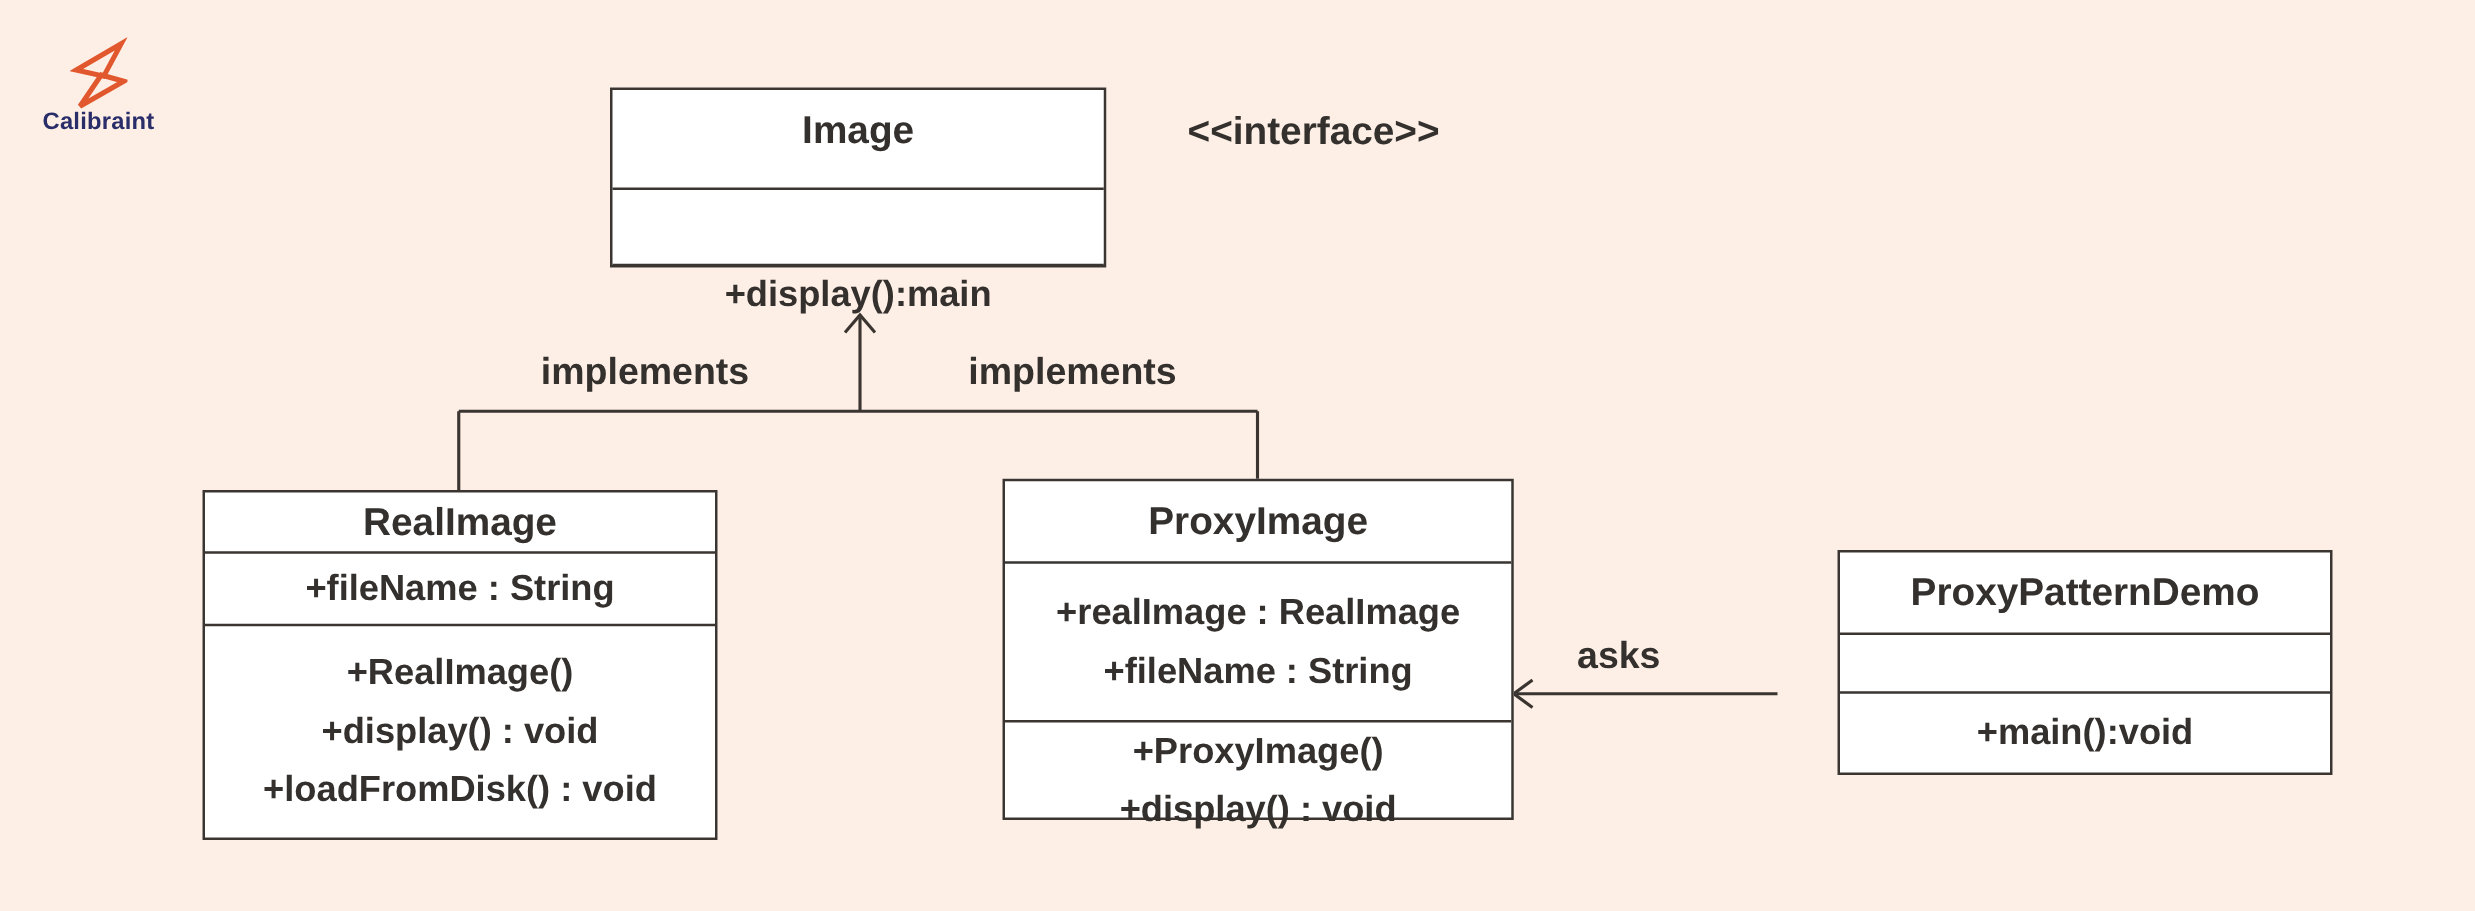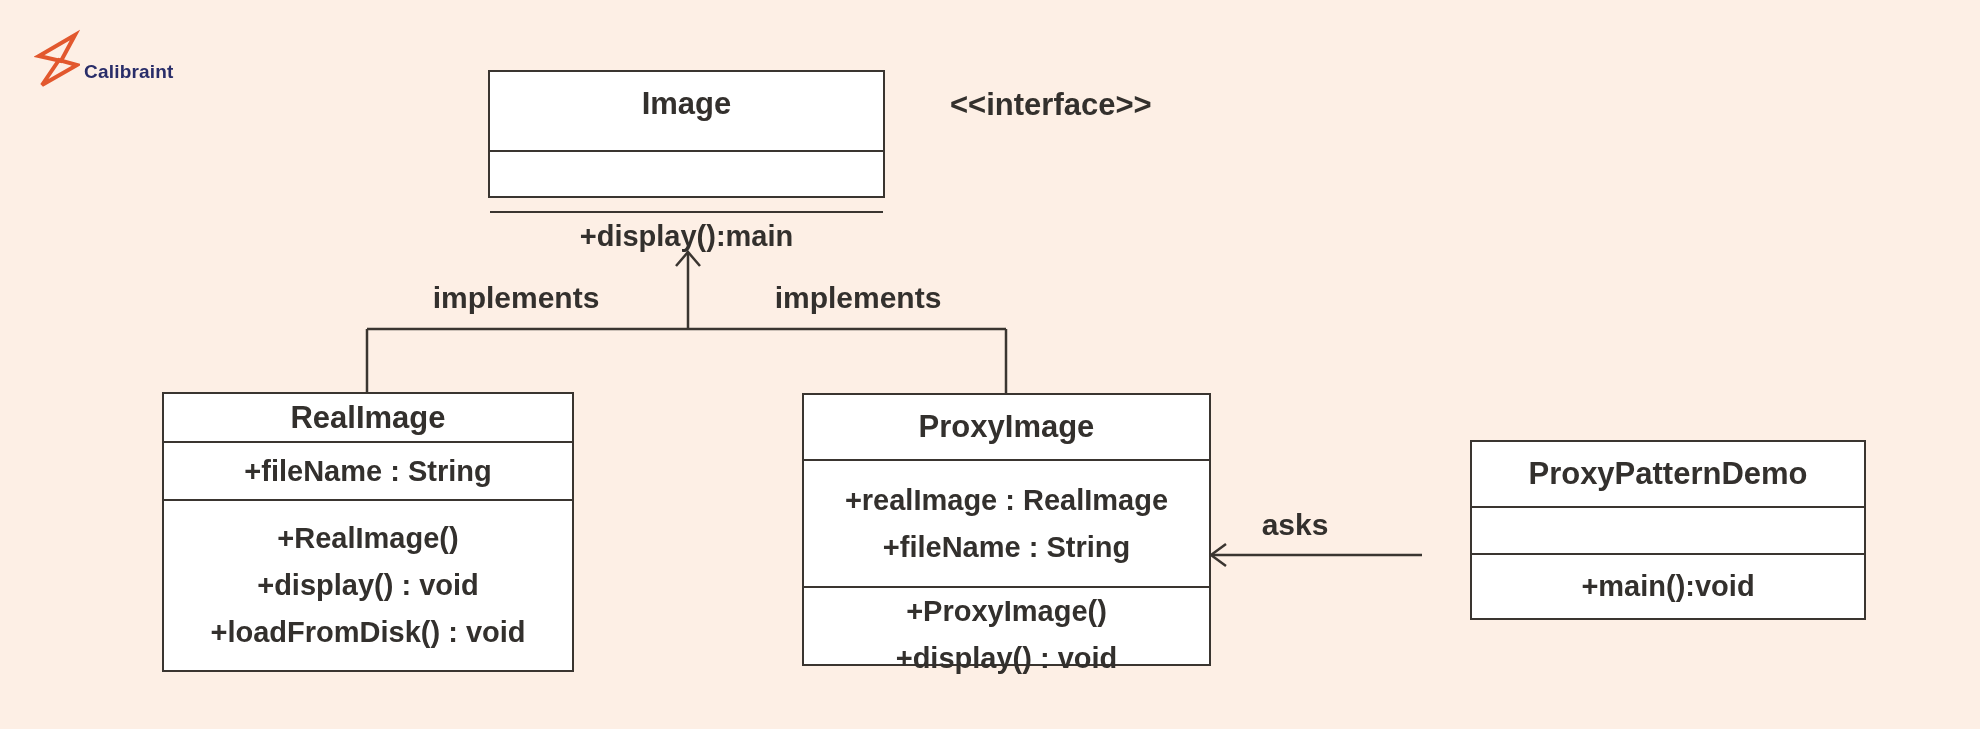--- a/index.html
+++ b/index.html
@@ -9,21 +9,21 @@
     width: 1980px;
     height: 729px;
     background: #fdefe5;
     overflow: hidden;
   }
 
   
   .brand {
     position: absolute;
     left: 34px; top: 27px;
-    display: flex; align-items: flex-end; gap: 4px;
+    display: flex; align-items: center; gap: 4px; flex-direction: column;
   }
   .brand-name {
     color: #292d69;
     font-size: 19px;
     font-weight: 700;
     letter-spacing: 0.2px;
     position: relative;
     top: -4px;
   }
 
@@ -62,29 +62,29 @@
     box-sizing: border-box;
   }
   .uml-compartment.grow { flex: 1 1 auto; }
   .uml-line {
     font-size: 29px; font-weight: 700;
     line-height: 47px;
     white-space: nowrap;
   }
 
   
-  #box-image   { left: 488px; top: 70px;  width: 397px; height: 128px; gap: 14px; }
+  #box-image   { left: 488px; top: 70px;  width: 397px; height: 144px; gap: 14px; }
   #box-image .uml-title { height: 64px; }
   #box-image .attrs     { height: 47px; }
 
   #box-realimage { left: 162px; top: 392px; width: 412px; height: 280px; }
   #box-realimage .uml-title { height: 47px; }
   #box-realimage .attrs     { height: 58px; }
 
-  #box-proxyimage { left: 802px; top: 393px; width: 409px; height: 273px; }
+  #box-proxyimage { left: 802px; top: 383px; width: 409px; height: 273px; }
   #box-proxyimage .uml-title { height: 64px; }
   #box-proxyimage .attrs     { height: 127px; }
 
   #box-demo { left: 1422px; top: 440px; width: 396px; height: 180px; margin-left: 48px; }
   #box-demo .uml-title { height: 64px; }
   #box-demo .attrs     { height: 47px; }
 
   
   .diagram-label {
     position: absolute;

